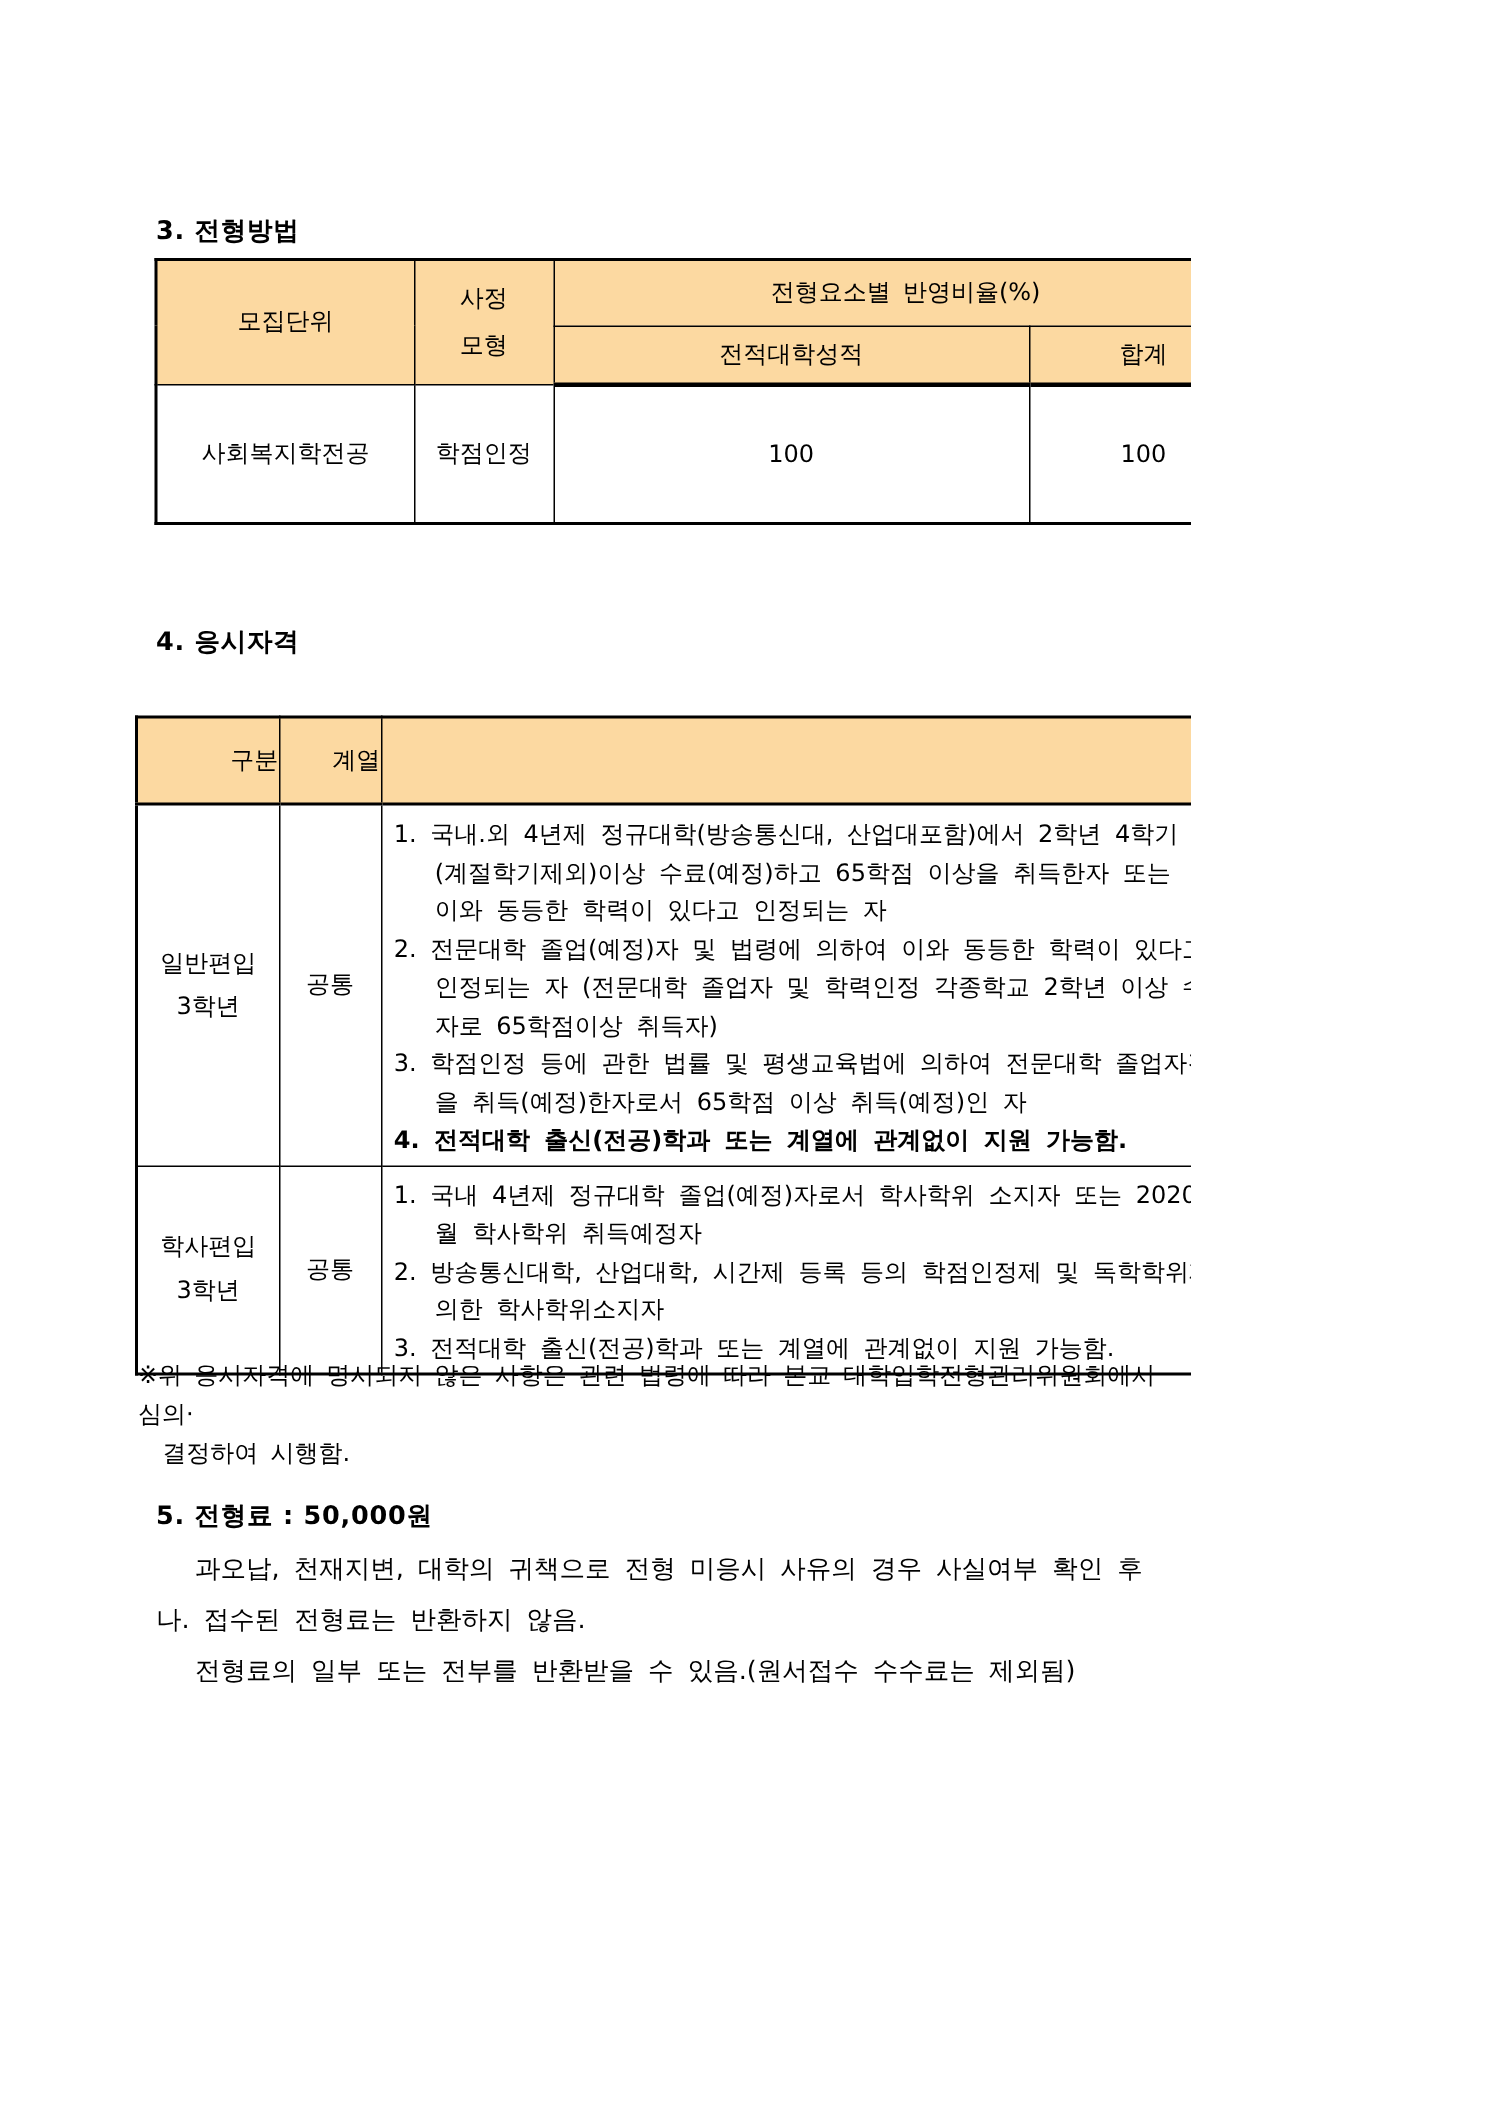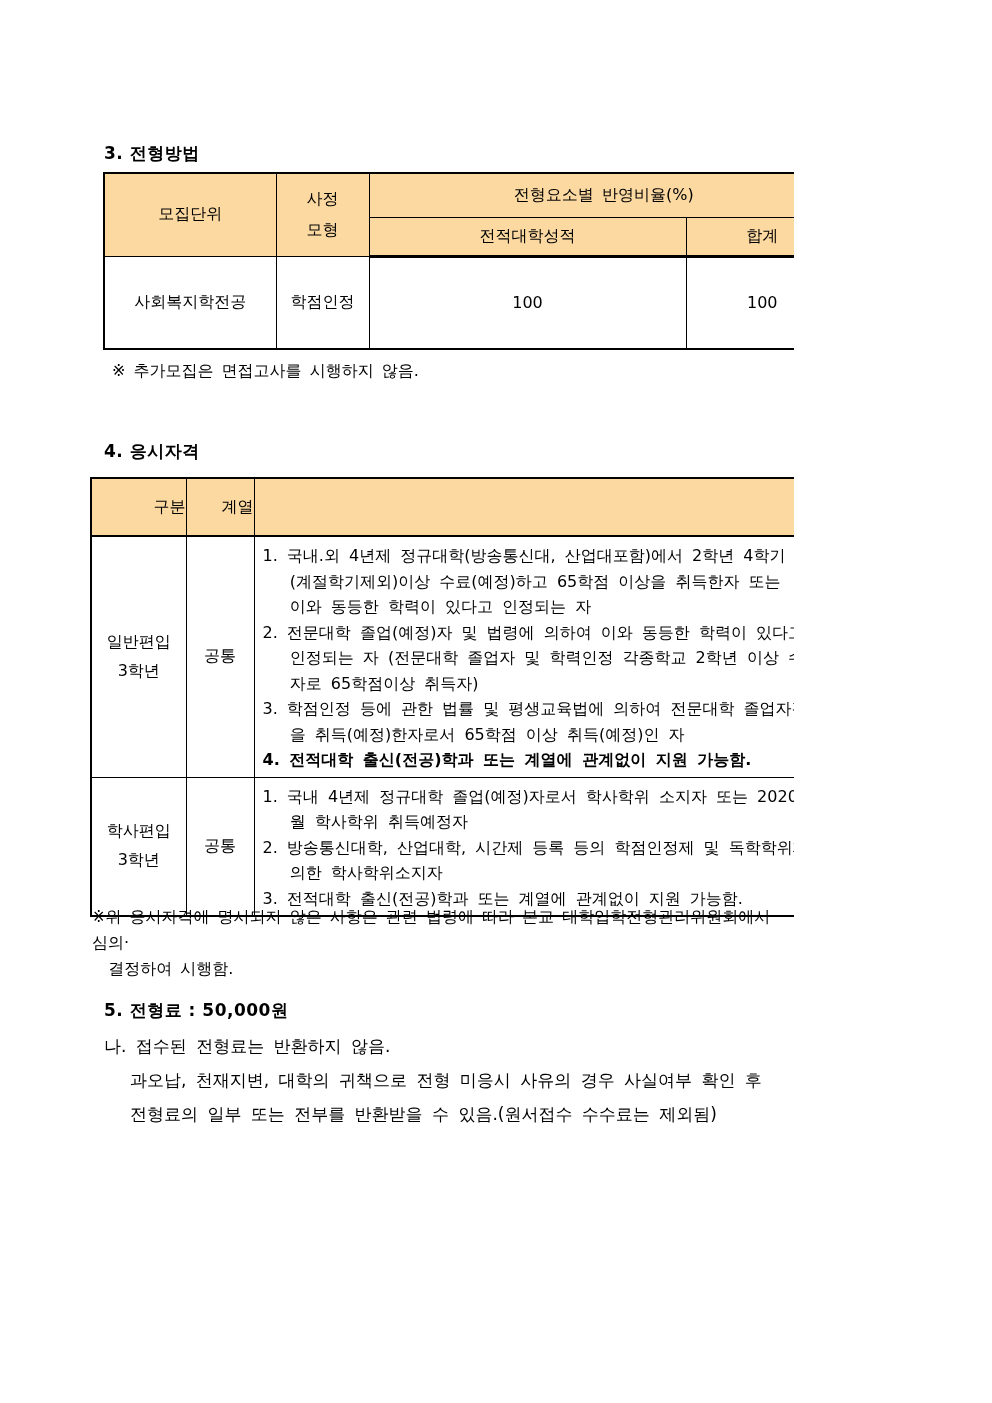--- a/index.html
+++ b/index.html
@@ -132,23 +132,22 @@
     </tr>
     <tr class="body-row">
       <td>사회복지학전공</td>
       <td>학점인정</td>
       <td>100</td>
       <td>100</td>
     </tr>
   </tbody>
     </table>
 
-  <div class="note" style="left:112px; top:358px;">※ 추가모집은 면접고사를 시행하지 않음.</div>
 
-  <div class="section-title" style="left:104px; top:440px;">4. 응시자격</div>
+  <div class="section-title" style="left:104px; top:416px;">4. 응시자격</div>
 
   <table class="table2">
     <colgroup>
       <col style="width:95px">
         <col style="width:68px">
         <col style="width:643px">
     </colgroup>
     <tbody>
         <tr>
       <td class="hdr">구분</td>
@@ -180,18 +179,18 @@
 3. 전적대학 출신(전공)학과 또는 계열에 관계없이 지원 가능함.</td>
     </tr>
   </tbody>
     </table>
 
   <div class="note" style="left:92px; top:904px;">※위 응시자격에 명시되지 않은 사항은 관련 법령에 따라 본교 대학입학전형관리위원회에서 심의·
   결정하여 시행함.</div>
 
   <div class="sec5-block">
     <div class="sec5-title">5. 전형료 : 50,000원</div>
+    <div class="s5-line indent">과오납, 천재지변, 대학의 귀책으로 전형 미응시 사유의 경우 사실여부 확인 후</div>
     <div class="s5-line">나. 접수된 전형료는 반환하지 않음.</div>
-    <div class="s5-line indent">과오납, 천재지변, 대학의 귀책으로 전형 미응시 사유의 경우 사실여부 확인 후</div>
     <div class="s5-line indent">전형료의 일부 또는 전부를 반환받을 수 있음.(원서접수 수수료는 제외됨)</div>
   </div>
 
 </div>
 
 </body></html>

